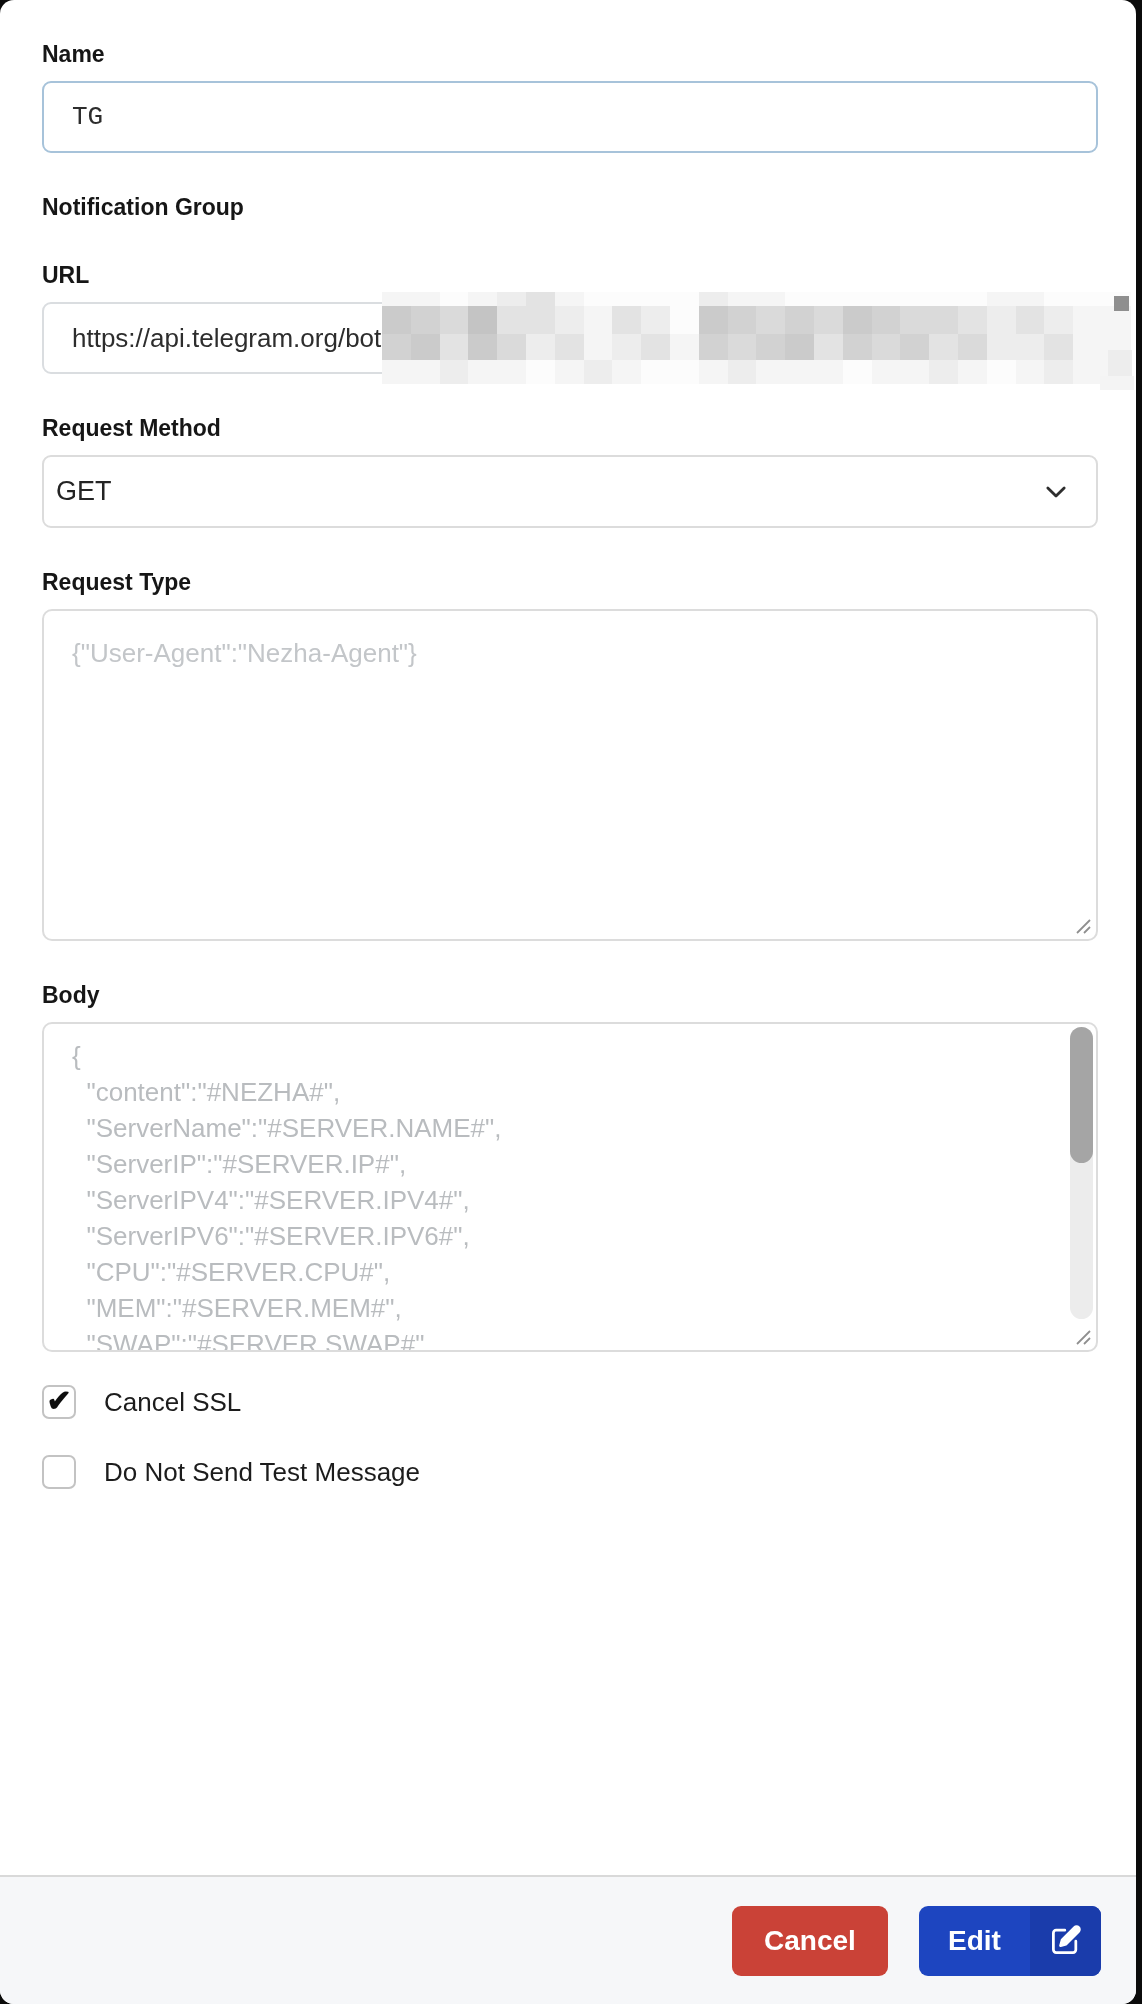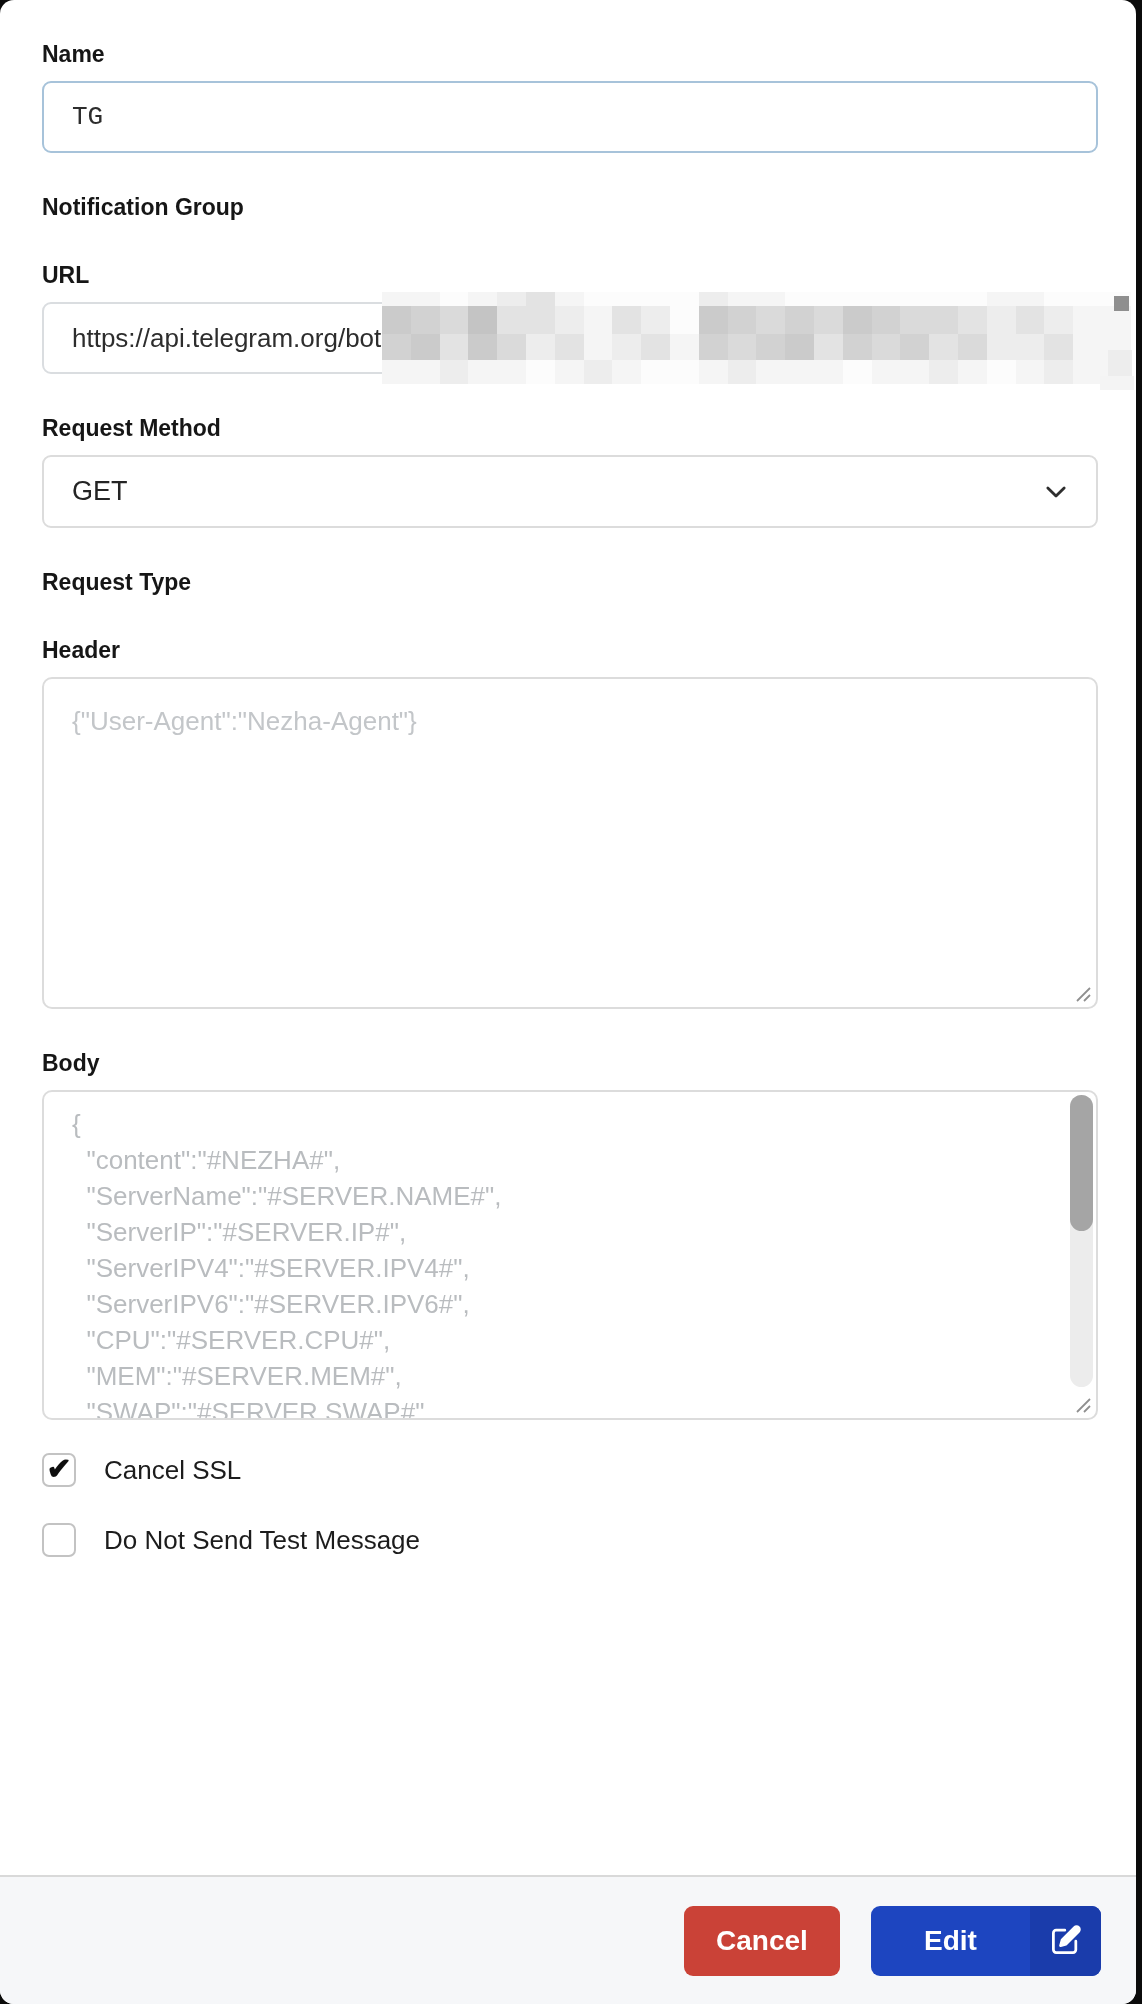--- a/index.html
+++ b/index.html
@@ -18,21 +18,21 @@
   .text-input{display:block;box-sizing:border-box;width:1056px;height:72px;border:2px solid #dadde0;
               border-radius:9px;padding:0 28px;font-family:"Liberation Sans",sans-serif;
               font-size:26px;color:#2d2d2d;background:#fff;outline:none;}
   .text-input.focus-blue{border-color:var(--input-focus,#a7c3da);font-family:Liberation Mono, monospace;}
   .url-wrap{position:relative;width:1056px;}
   .mosaic{position:absolute;left:340px;top:-10px;display:grid;z-index:3;}
   .mosaic div{margin:0;padding:0;}
   .extra-block{position:absolute;z-index:4;}
   
   .select-box{position:relative;box-sizing:border-box;width:1056px;height:73px;border:2px solid #dcdcdc;
-              border-radius:9px;background:#fff;display:flex;align-items:center;padding:0 28px;}
+              border-radius:9px;background:#fff;display:flex;align-items:center;padding:0 12px;}
   .select-value{font-size:27px;color:#242424;}
   .select-chevron{position:absolute;right:26px;top:50%;transform:translateY(-50%);width:28px;height:28px;}
   
   .fake-textarea{position:relative;box-sizing:border-box;width:1056px;border:2px solid #dcdcdc;
                  border-radius:10px;background:#fff;overflow:hidden;}
   .fake-textarea.header-ta{height:332px;}
   .fake-textarea.body-ta{height:330px;}
   .ph{font-size:26px;color:#c3c6c9;line-height:36px;white-space:pre;padding:24px 28px;}
   .body-ta .ph{color:#b9bcbf;padding:14px 28px;}
   .resize-handle{position:absolute;right:5px;bottom:5px;width:18px;height:18px;}
@@ -49,21 +49,21 @@
                   font-size:30px;font-weight:700;color:#0e0e0e;line-height:30px;}
   .checkbox.checked .mark{display:block;}
   .check-label{margin-left:28px;font-size:26px;color:#1c1c1c;}
   
   .dlg-footer{position:absolute;left:0;right:0;bottom:0;height:129px;background:#f6f7f9;
               border-top:2px solid #d9d9d9;display:flex;align-items:center;justify-content:flex-end;
               gap:31px;padding-right:35px;box-sizing:border-box;}
   .btn{border:none;height:70px;border-radius:9px;font-family:"Liberation Sans",sans-serif;
        font-size:28px;font-weight:700;color:#ffffff;cursor:pointer;padding:0;}
   .btn-cancel{width:156px;background:var(--danger,#ca4237);}
-  .btn-edit{width:230px;background:var(--accent,#1d45c0);display:flex;align-items:stretch;
+  .btn-edit{width:182px;background:var(--accent,#1d45c0);display:flex;align-items:stretch;
             overflow:hidden;}
   .btn-edit .edit-label{flex:1;display:flex;align-items:center;justify-content:center;}
   .btn-edit .icon-seg{width:71px;background:var(--accent-dark,#1a3cab);display:flex;
                       align-items:center;justify-content:center;}
   .icon-seg svg{width:33px;height:33px;}
 </style>
 </head>
 <body>
 
 <div class="page">
@@ -196,21 +196,20 @@
       <div class="field-label">Request Method</div>
       <div class="select-box">
         <span class="select-value">GET</span>
         <svg class="select-chevron" viewBox="0 0 24 24" fill="none" stroke="#2e2e2e" stroke-width="2.4" stroke-linecap="round" stroke-linejoin="round">
           <polyline points="5 8.5 12 15.5 19 8.5"></polyline>
         </svg>
       </div>
 
       <div class="field-label">Request Type</div>
 
-      <div class="field-label">Header</div>
       <div class="fake-textarea header-ta">
         <div class="ph">{"User-Agent":"Nezha-Agent"}</div>
         <svg class="resize-handle" viewBox="0 0 18 18" fill="none" stroke="#8f8f8f" stroke-width="1.8">
           <line x1="4" y1="17" x2="17" y2="4"></line>
             <line x1="11" y1="17" x2="17" y2="11"></line>
         </svg>
       </div>
 
       <div class="field-label">Body</div>
       <div class="fake-textarea body-ta">

